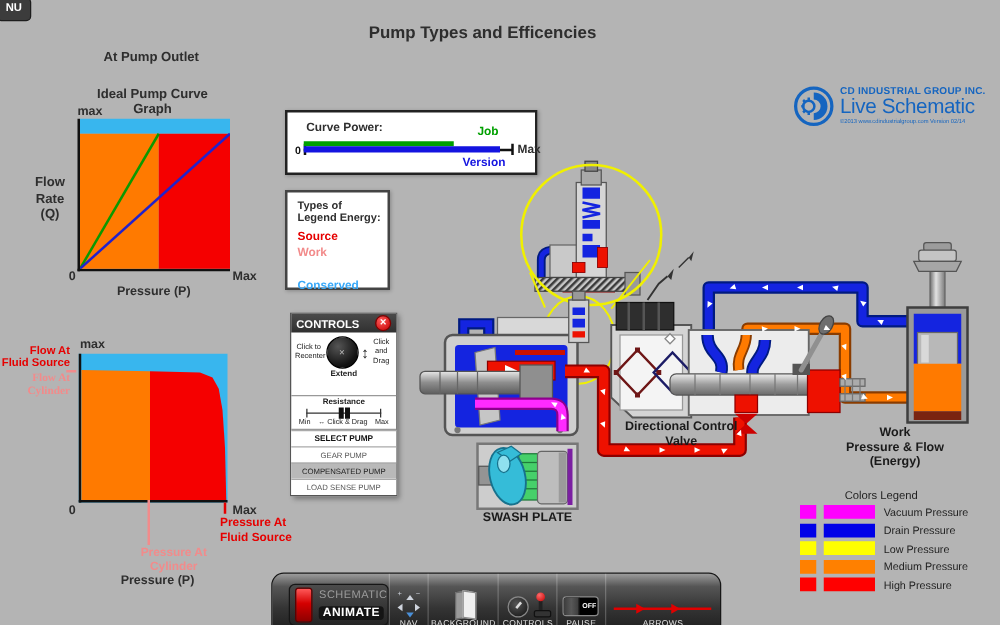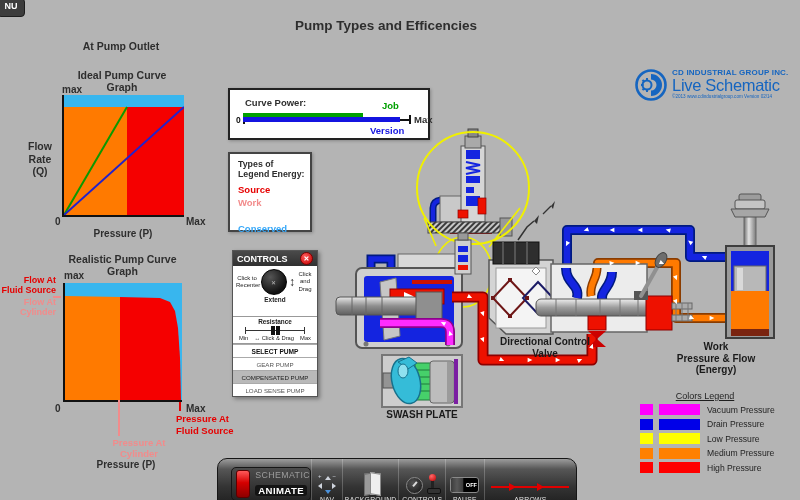--- a/index.html
+++ b/index.html
@@ -270,31 +270,30 @@
   <div class="abs box" style="left:228px;top:152px;width:80px;height:76px;border-color:#444;">
     <div style="padding:5px 0 0 8px;">
       <div class="b dk" style="font-size:8.8px;">Types of</div>
       <div class="b dk" style="font-size:8.8px;">Legend Energy:</div>
       <div class="b" style="font-size: 9.5px; margin-top: 5px; color: rgb(230, 0, 0);">Source</div>
       <div class="b" style="font-size: 9.5px; margin-top: 2px; color: rgb(242, 139, 139);">Work</div>
       <div class="b" style="font-size: 9.5px; margin-top: 15px; color: rgb(56, 168, 248);">Conserved</div>
     </div>
   </div>
 
-  <div class="abs b c dk" style="left:60px;top:253px;width:125px;font-size:10.5px;">Realistic Pump Curve Graph</div>
   <div class="abs b dk" style="left:64px;top:270px;font-size:10px;">max</div>
   <div class="abs" style="left:63px;top:283px;width:117px;height:117px;border-left:2px solid #111;border-bottom:2px solid #111;background:#38b6ee;">
     <svg width="117" height="117">
       <polygon points="0,13 55,14 55,117 0,117" fill="#ff7a00"></polygon>
       <polygon points="55,14 95,15 105,19 110,28 113,45 115,75 116,117 55,117" fill="#f50000"></polygon>
     </svg>
   </div>
   <div class="abs b r" style="left:0px;top:276px;width:56px;font-size:9px;line-height:1.1;color:#e60000;">Flow At Fluid Source</div>
   <div class="abs" style="left:53px;top:296px;width:8px;height:2px;background:#f28b8b;"></div>
-  <div class="abs b r pink" style="left:10px;top:297px;width:46px;font-size:9px;line-height:1.15;">Flow At Cylinder</div>
+  <div class="abs b r pink" style="left:10px;top:297px;width:46px;font-size:9px;line-height:1.15;font-family:Liberation Serif, serif;">Flow At Cylinder</div>
   <div class="abs b dk" style="left:55px;top:403px;font-size:10px;">0</div>
   <div class="abs" style="left:179px;top:402px;width:2px;height:9px;background:#e60000;"></div>
   <div class="abs b dk" style="left:186px;top:403px;font-size:10px;">Max</div>
   <div class="abs b" style="left:176px;top:413px;width:66px;font-size:9.5px;line-height:1.25;color:#e60000;">Pressure At Fluid Source</div>
   <div class="abs" style="left:118px;top:400px;width:1.5px;height:36px;background:#f28b8b;"></div>
   <div class="abs b c pink" style="left:108px;top:437px;width:62px;font-size:9.5px;line-height:1.2;">Pressure At Cylinder</div>
   <div class="abs b c dk" style="left:90px;top:459px;width:72px;font-size:10px;">Pressure (P)</div>
 
   <div class="abs cpanel" style="left:232px;top:250px;">
     <div class="hdr">
@@ -339,21 +338,21 @@
   <div class="abs c biglabel" style="left:485px;top:336px;width:120px;">
     <div>Directional Control</div>
     <div>Valve</div>
   </div>
   <div class="abs c biglabel" style="left:660px;top:341px;width:112px;">
     <div>Work</div>
     <div>Pressure &amp; Flow</div>
     <div>(Energy)</div>
   </div>
 
-  <div class="abs c" style="left:655px;top:391px;width:100px;font-size:9px;color:#1f1f1f;text-decoration:underline;">Colors Legend</div>
+  <div class="abs c" style="left:655px;top:391px;width:100px;font-size:9px;color:#1f1f1f;">Colors Legend</div>
   <div class="abs" style="left:640px;top:404px;">
     <div style="display:flex;align-items:flex-end;height:11px;margin-bottom:3.5px;">
       <div style="width: 13px; height: 11px; background: rgb(255, 0, 255);"></div>
       <div style="width: 41px; height: 11px; margin-left: 6px; background: rgb(255, 0, 255);"></div>
       <div class="legendtxt" style="margin-left:7px;white-space:nowrap;">Vacuum Pressure</div>
     </div>
     <div style="display:flex;align-items:center;height:11px;margin-bottom:3.5px;">
       <div style="width: 13px; height: 11px; background: rgb(0, 0, 232);"></div>
       <div style="width: 41px; height: 11px; margin-left: 6px; background: rgb(0, 0, 232);"></div>
       <div class="legendtxt" style="margin-left:7px;white-space:nowrap;">Drain Pressure</div>

